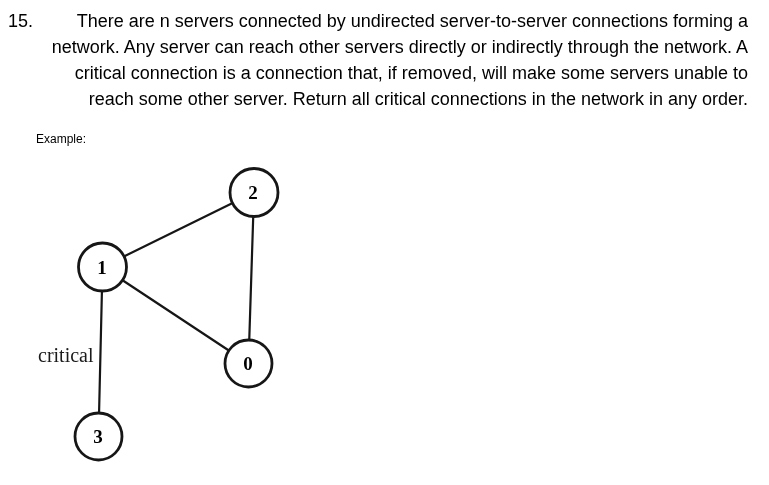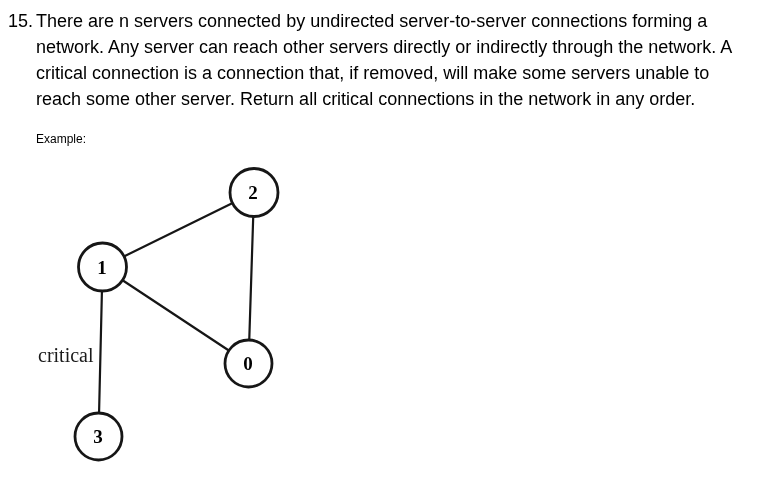--- a/index.html
+++ b/index.html
@@ -23,20 +23,21 @@
     font-size: 18px;
     line-height: 26px;
   }
   .problem-number {
     flex: 0 0 28px;
     white-space: nowrap;
   }
   .problem-text {
     flex: 0 1 712px;
     max-width: 712px;
+    text-align: right;
   }
   .example-label {
     position: absolute;
     left: 36px;
     top: 126px;
     font-size: 12px;
     line-height: 26px;
   }
   .graph {
     position: absolute;

